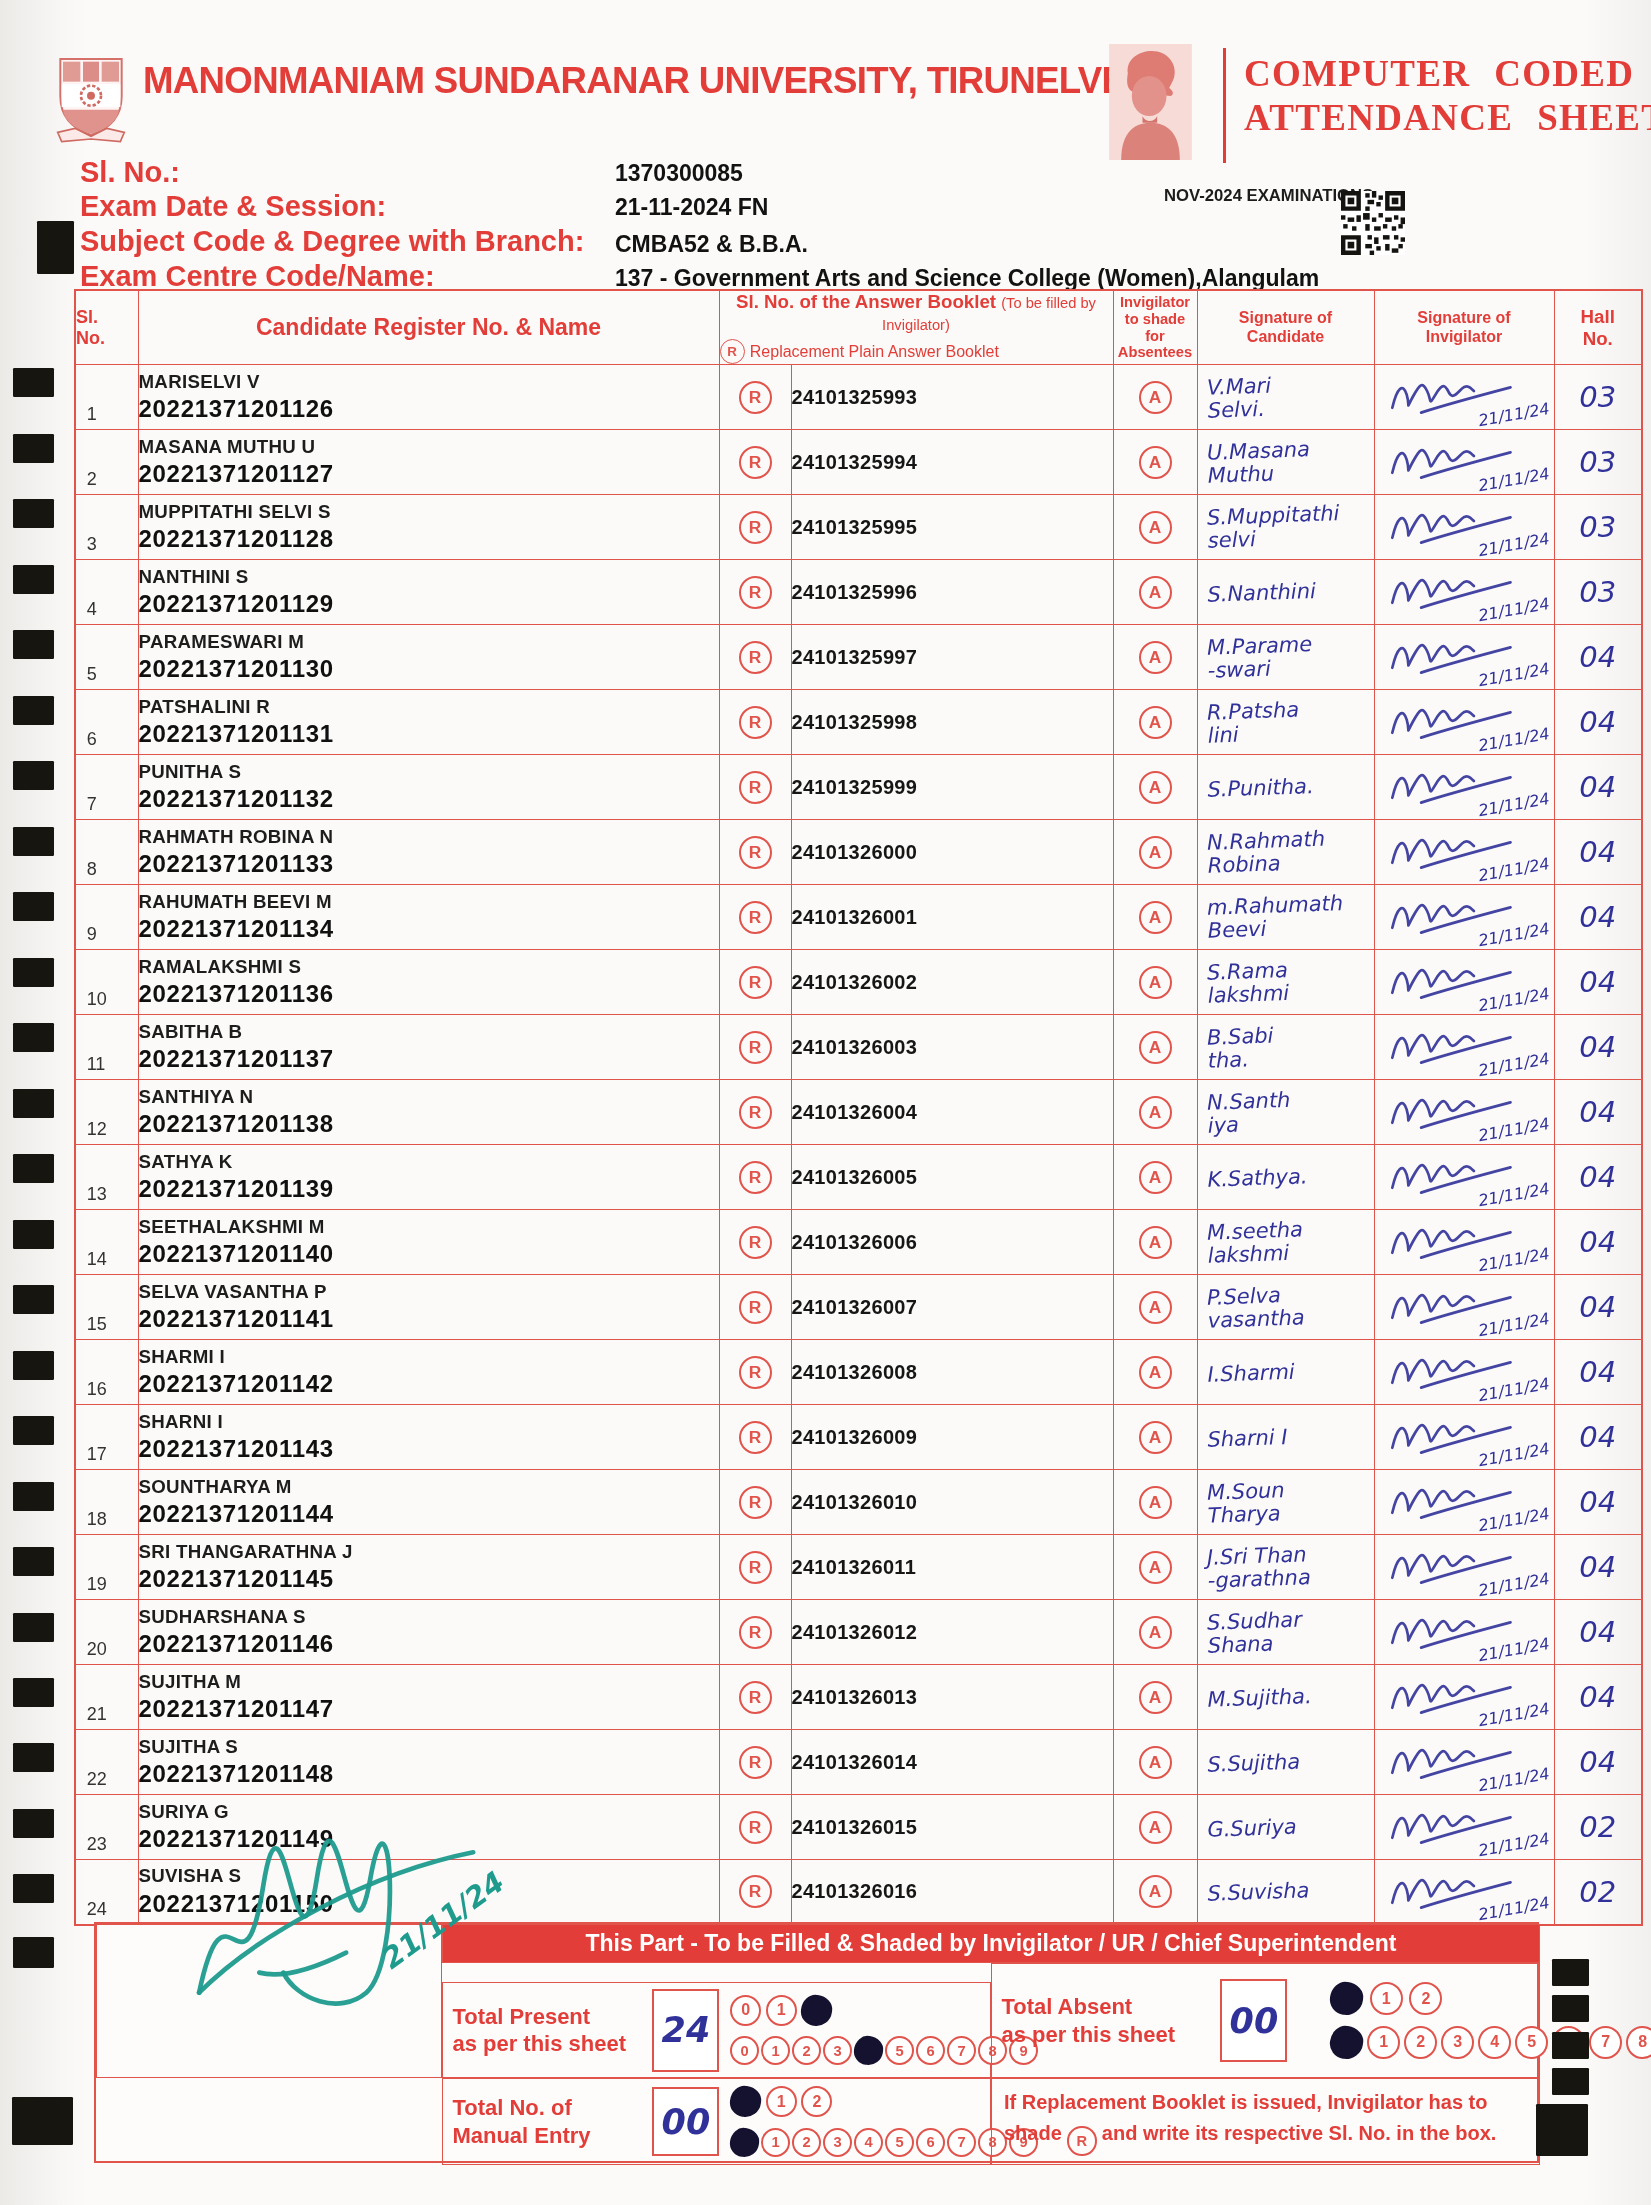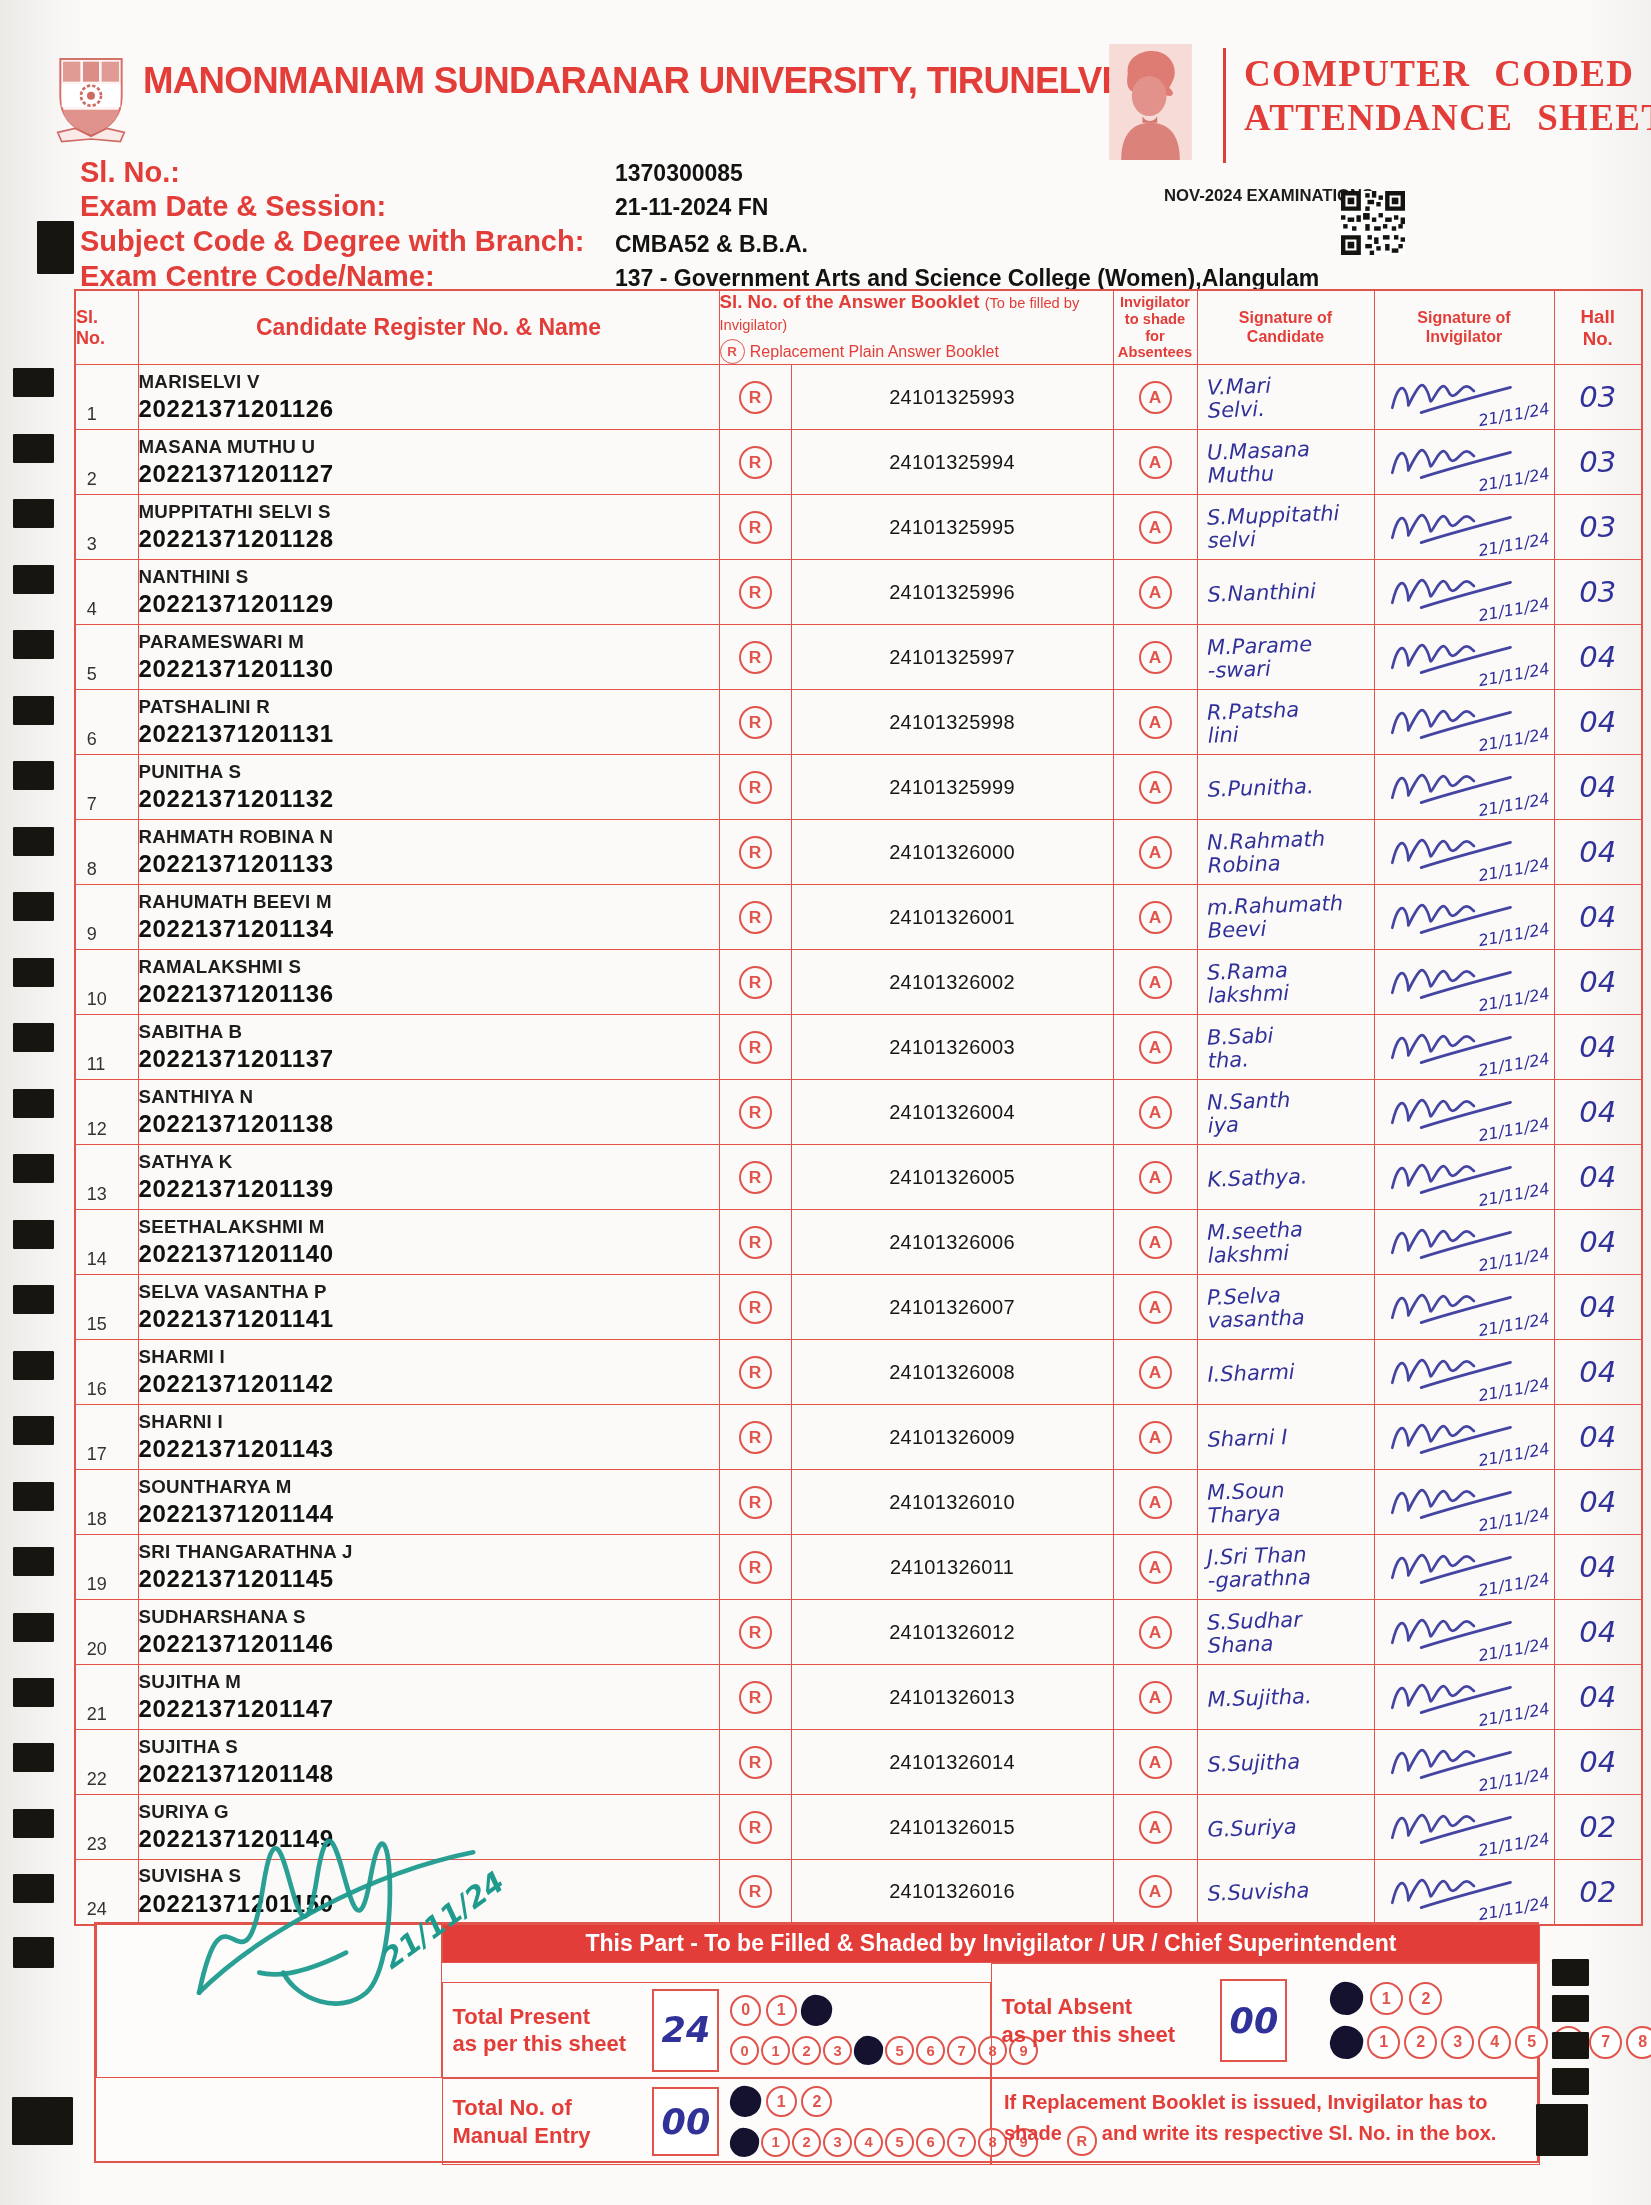--- a/index.html
+++ b/index.html
@@ -23,36 +23,36 @@
   
   table.att{position:absolute;left:74px;top:289px;border-collapse:collapse;table-layout:fixed;width:1568px;}
   table.att th,table.att td{border:1.7px solid #e0544c;padding:0;vertical-align:middle;overflow:hidden;}
   table.att{border:2.3px solid #e0544c;}
   th{color:#e23d38;font-weight:700;}
   .h-multi{white-space:pre-line;line-height:1.15;}
   tr.hdr-row{height:61px;}
   tr.body-row{height:65px;}
   .th-sl{font-size:18px;text-align:left;padding-left:9.4px;}
   .th-cand{font-size:23px;}
-  .th-book{text-align:left;padding-left:8px;}
+  .th-book{text-align:center;padding-left:8px;}
   .th-book .l1{font-size:18.7px;}
   .th-book .l1 .note{font-size:14.7px;font-weight:400;}
   .th-book .l2{font-size:16px;font-weight:400;margin-top:4px;display:flex;align-items:center;gap:5.3px;}
   .th-abs{font-size:14.7px;line-height:1.15;}
   .th-sig{font-size:16px;}
   .th-hall{font-size:18.7px;}
   .c-no{font-size:18px;color:#333;}
   .c-no span{display:block;padding:35px 0 0 10.7px;}
   .c-cand{padding-left:25.4px;}
   .cand-name{font-size:18.7px;font-weight:600;color:#1d1d1d;letter-spacing:0.3px;}
   .cand-reg{font-size:24px;font-weight:700;color:#101010;letter-spacing:0.7px;margin-top:2.7px;}
   .c-r,.c-a{text-align:center;}
   .circle-letter{display:inline-flex;align-items:center;justify-content:center;width:29px;height:29px;border:2px solid #e0544c;border-radius:50%;color:#e0544c;font-size:17.4px;font-weight:700;background:transparent;}
   .circle-letter.sm{width:23px;height:23px;font-size:13.4px;border-width:1.7px;}
-  .c-book{font-size:20px;font-weight:400;padding-left:32px;letter-spacing:0.3px;text-align:center;}
+  .c-book{font-size:20px;font-weight:700;padding-left:32px;letter-spacing:0.3px;}
   .hw{font-family:"DejaVu Sans",sans-serif;font-style:italic;color:#31319a;}
   .c-sig .sig{font-size:21px;line-height:1.08;white-space:pre-line;transform:rotate(-2deg);padding-left:9.4px;}
   .c-inv{position:relative;}
   .squiggle{position:absolute;left:5.3px;top:8px;width:144px;height:48px;}
   .squiggle path{fill:none;stroke:#34349b;stroke-width:4.5;stroke-linecap:round;opacity:.92;}
   .hw-date{position:absolute;right:4px;bottom:5.3px;font-family:"DejaVu Sans",sans-serif;font-style:italic;font-size:16px;color:#31319a;transform:rotate(-10deg);}
   .c-hall{text-align:center;}
   .hall-no{font-size:29px;}
 
   

